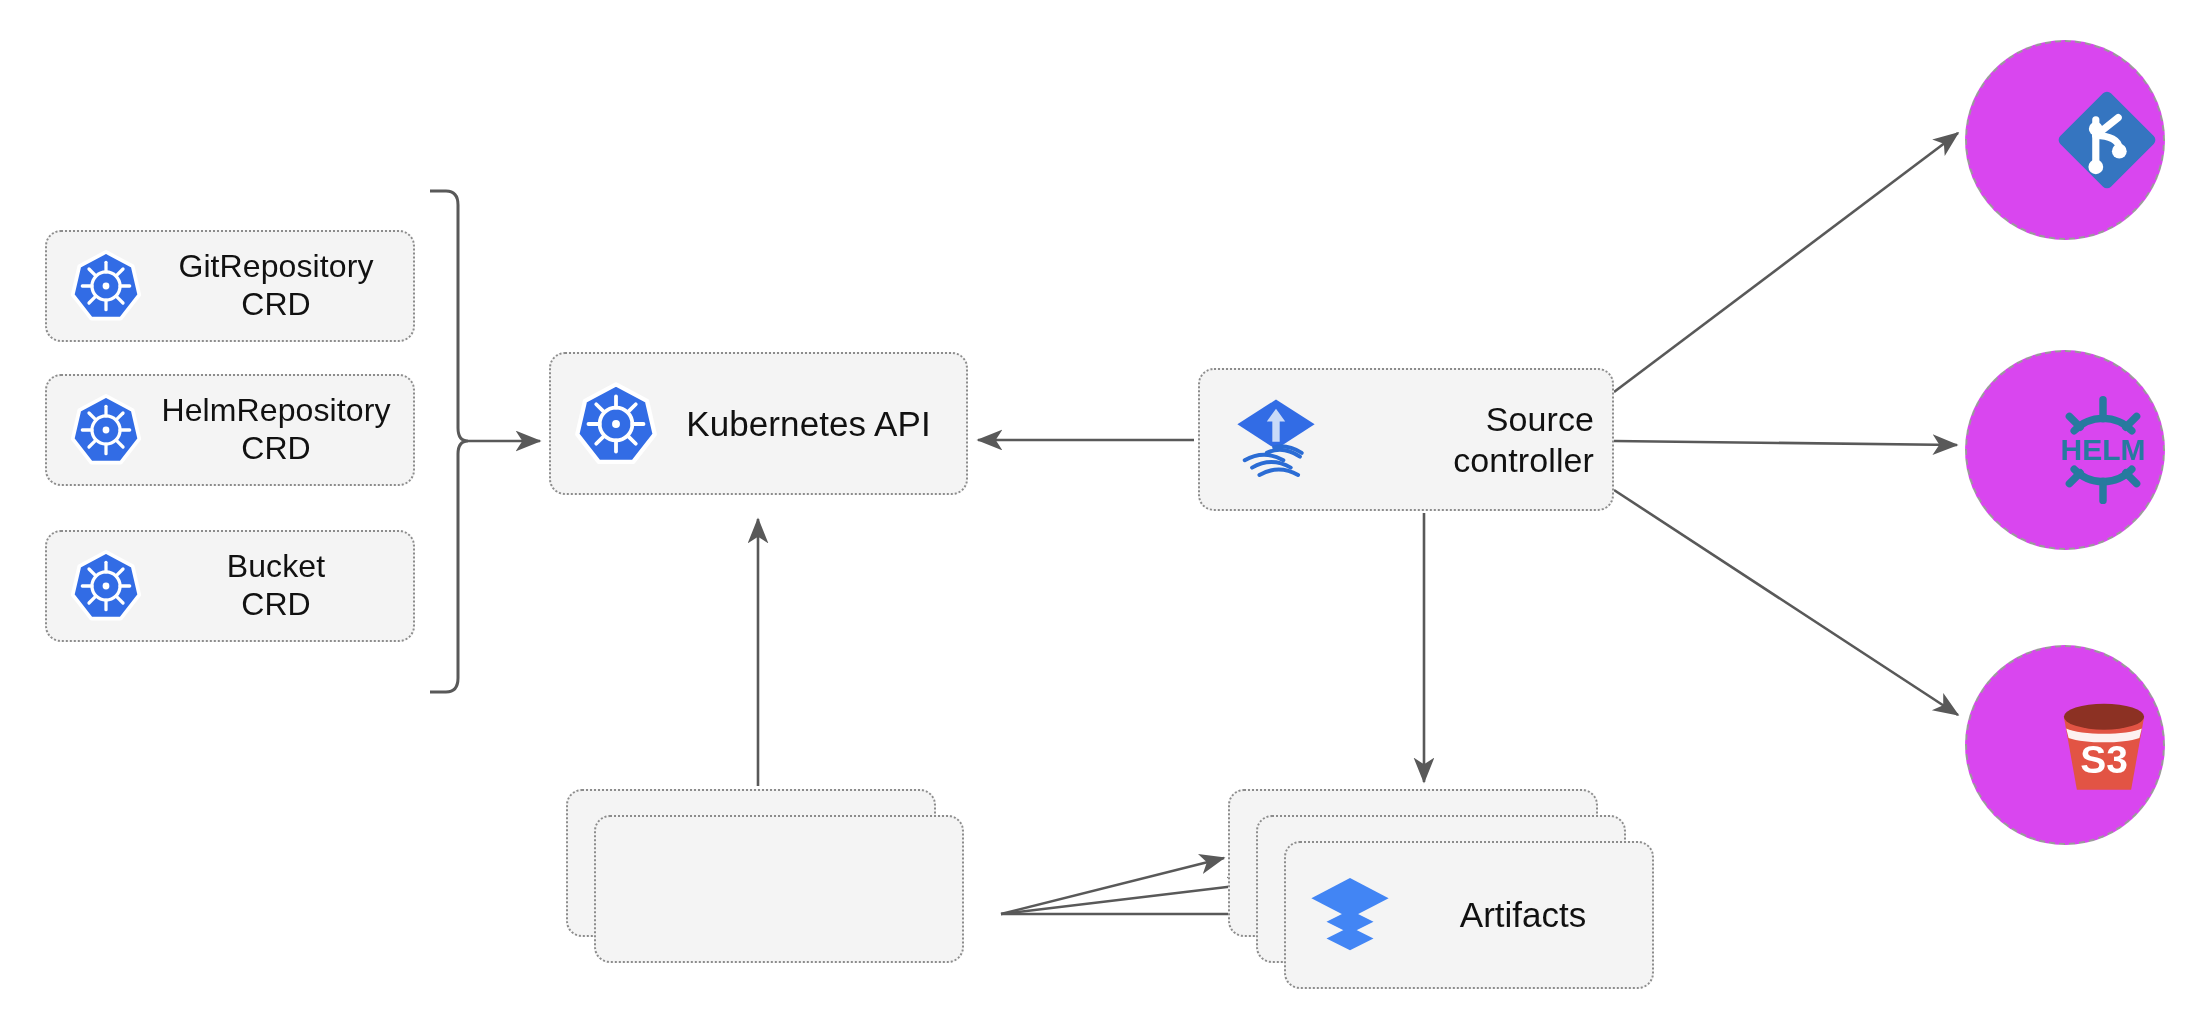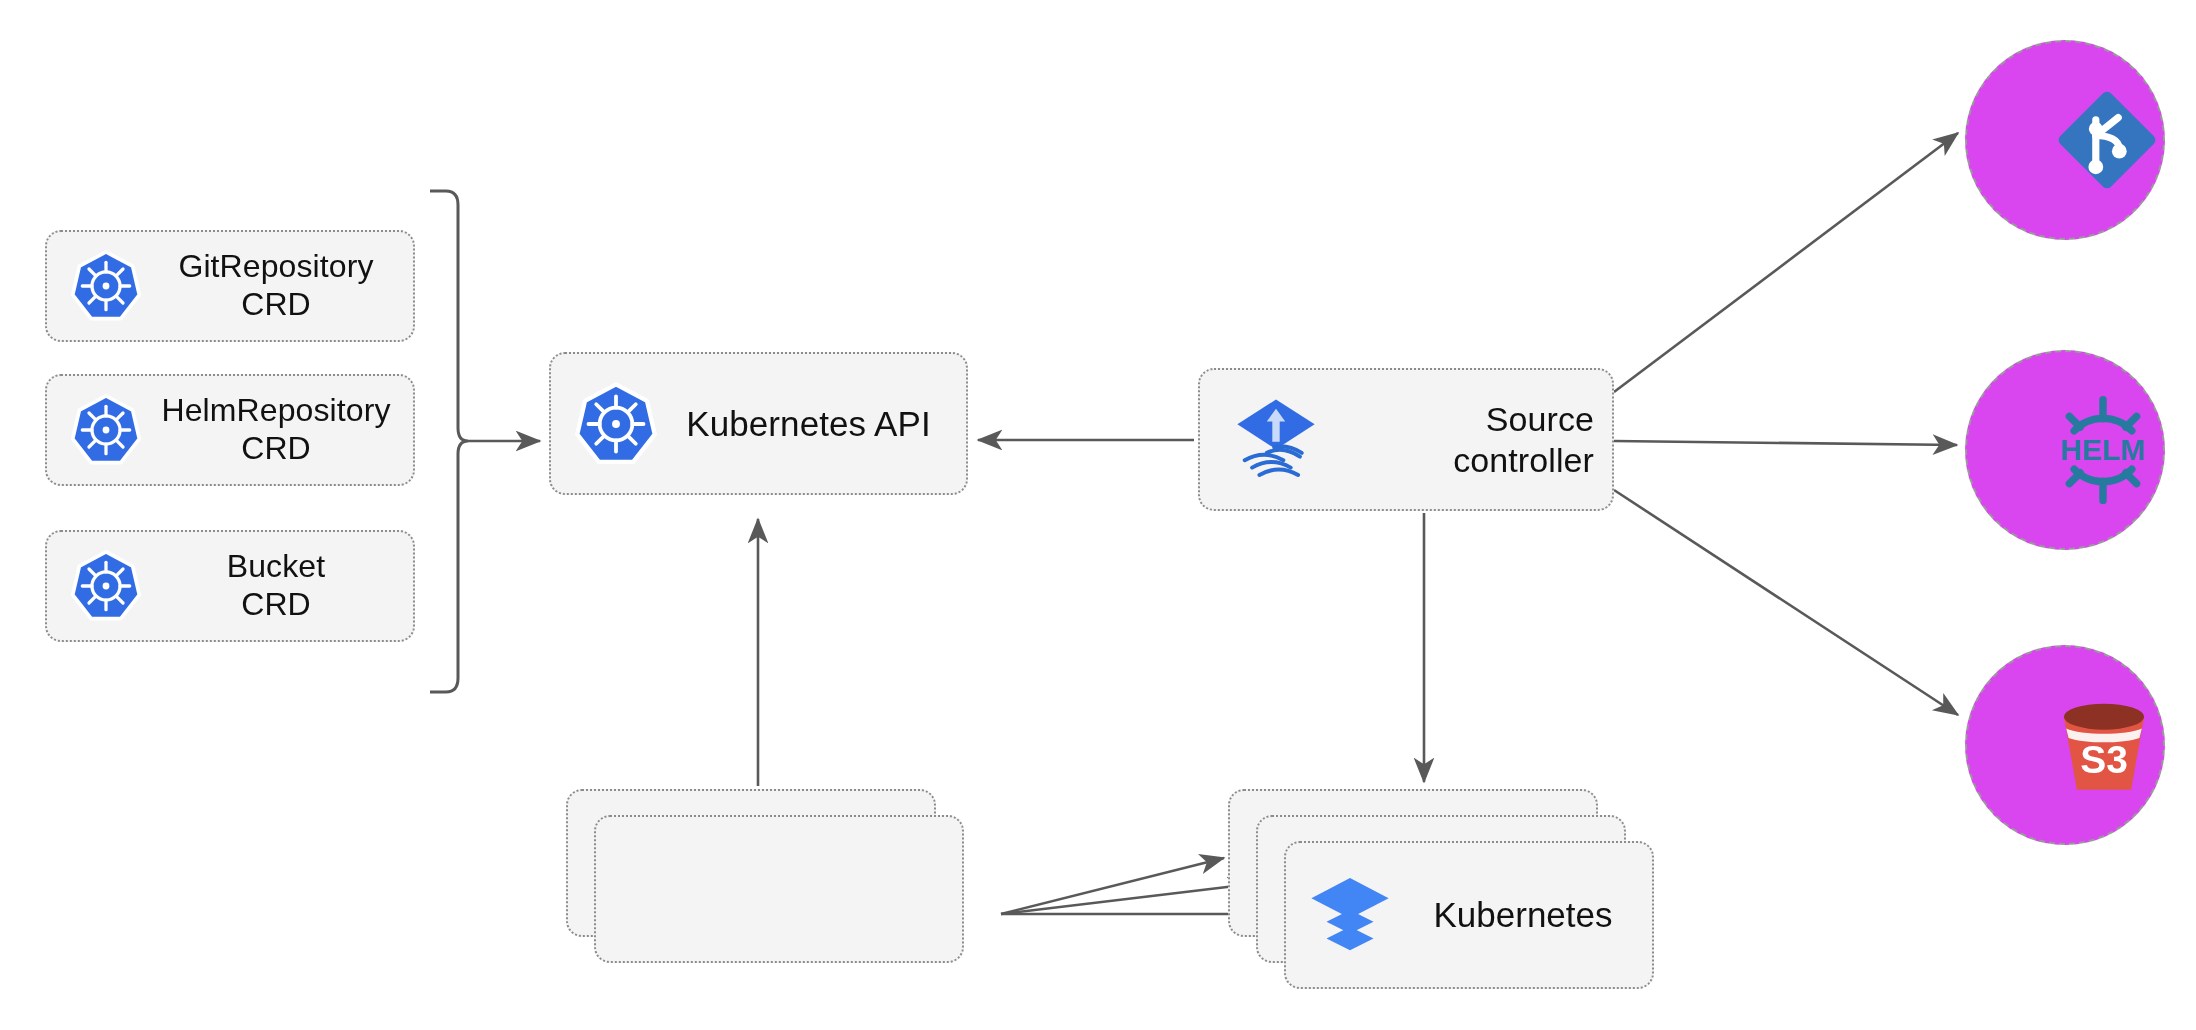--- a/index.html
+++ b/index.html
@@ -227,21 +227,21 @@
     <div class="sheet s1"></div>
     <div class="sheet s2"></div>
     <div class="sheet s3">
       <span class="ico">
         <svg viewBox="0 0 100 100" width="100%" height="100%">
           <polygon points="50,6 96,30 50,54 4,30" fill="#4285F4"></polygon>
           <polygon points="50,44 78,58 50,72 22,58" fill="#4285F4"></polygon>
           <polygon points="50,64 78,78 50,92 22,78" fill="#4285F4"></polygon>
         </svg>
       </span>
-      <span class="label">Kubernetes</span>
+      <span class="label">Artifacts</span>
     </div>
   </div>
 
   <div class="endpoint" id="ep-git">
     <span class="ico">
       <svg viewBox="0 0 100 100" width="100%" height="100%">
         <rect x="18" y="18" width="64" height="64" rx="5" ry="5" transform="rotate(45 50 50)" fill="#3575C0"></rect>
         <g stroke="#ffffff" stroke-width="6.4" fill="none" stroke-linecap="round">
           <line x1="40" y1="32" x2="40" y2="70"></line>
           <path d="M40,46 L60,30"></path>

